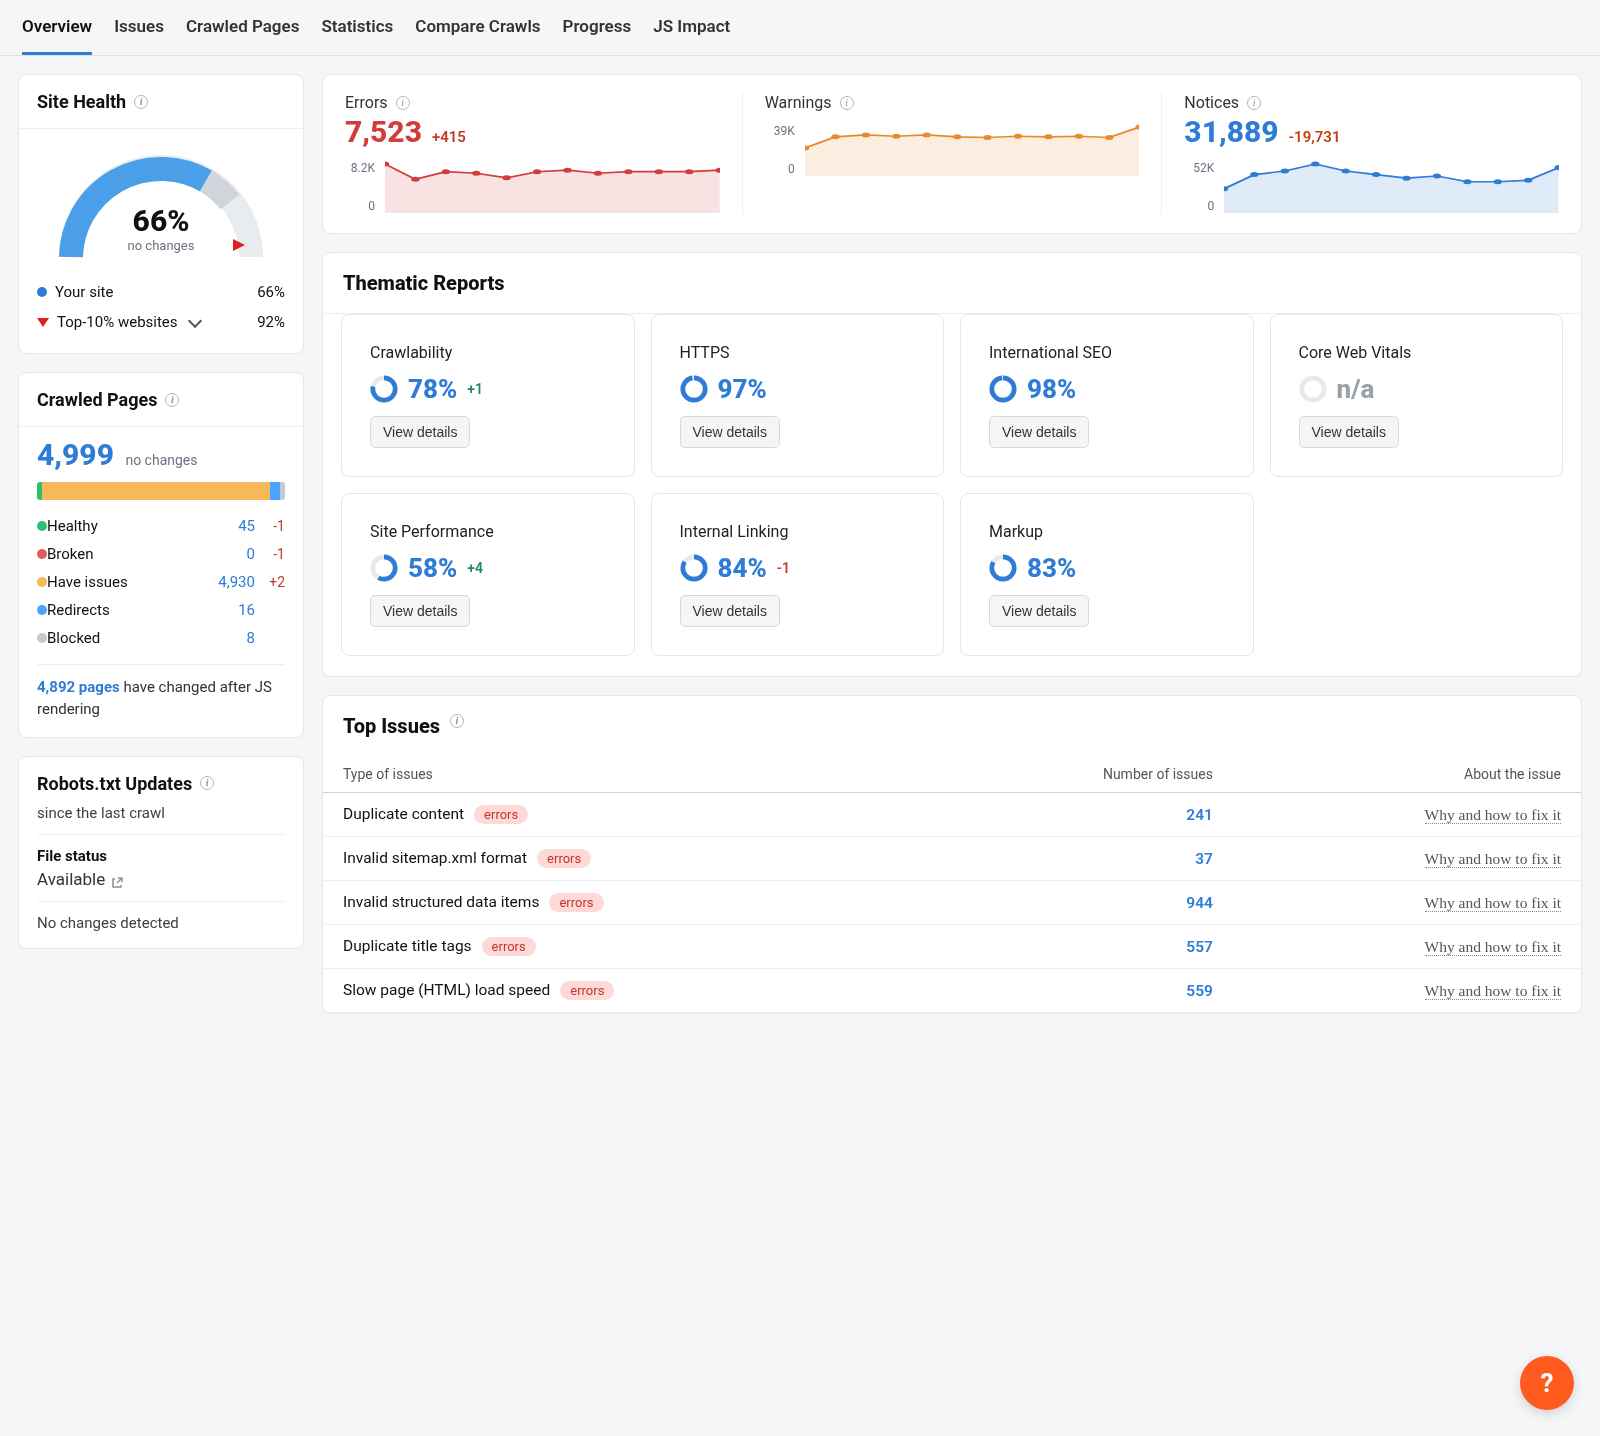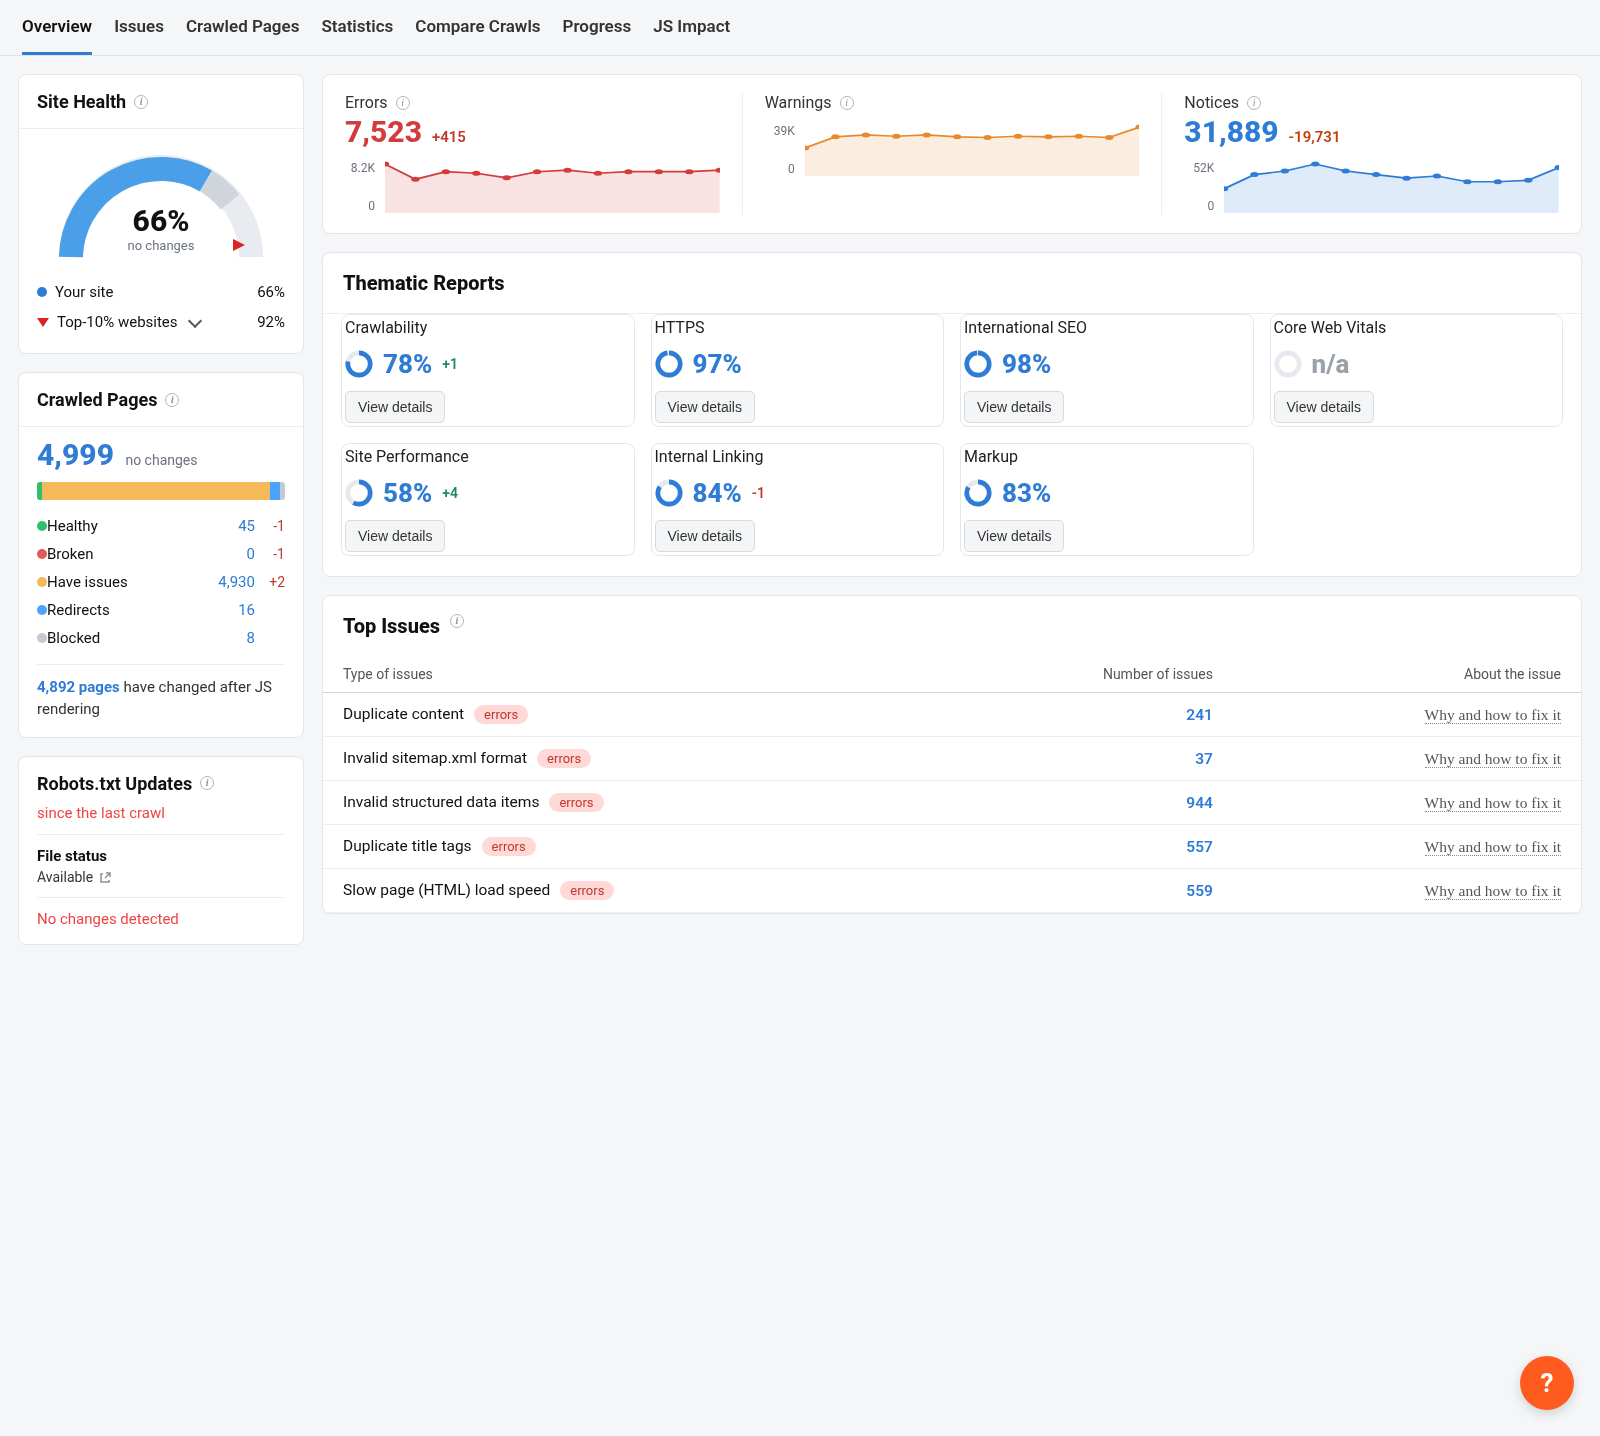--- a/index.html
+++ b/index.html
@@ -45,42 +45,42 @@
   .crow .name { flex:1; display:flex; align-items:center; }
   .crow .val { color:#2e7cd6; width:52px; text-align:right; }
   .crow .delta { width:30px; text-align:right; font-size:14px; }
   .delta-neg { color:#c0392b; }
   .delta-pos { color:#c0392b; }
   .hr-soft { height:1px; background:#eceff2; margin:12px 0; }
   .after-js { font-size:15px; color:#333; line-height:1.45; }
   .after-js .link { color:#2e7cd6; font-weight:700; }
 
   
-  .muted { color:#ef4444; font-size:15px; }
+  .muted { color:#404040; font-size:15px; }
   .file-status-label { font-weight:700; font-size:15px; margin-top:2px; }
-  .file-status-val { font-size:14px; color:#333; display:flex; align-items:center; gap:6px; margin-top:4px; }
+  .file-status-val { font-size:17px; color:#333; display:flex; align-items:center; gap:6px; margin-top:4px; }
   .ext-icon { width:12px; height:12px; display:inline-block; }
   .ext-icon svg { width:12px; height:12px; stroke:#8a9099; }
 
   
   .metrics3 { display:flex; }
   .metrics3 .mcol { flex:1; padding:18px 22px 20px; }
   .metrics3 .msep { width:1px; background:#eceff2; margin:18px 0; }
   .mhead { display:flex; align-items:center; gap:8px; font-size:16px; color:#333; }
   .mbig { font-size:30px; font-weight:800; margin-top:2px; display:flex; align-items:baseline; gap:10px; }
   .mdelta { font-size:15px; font-weight:600; }
   .spark-row { display:flex; align-items:center; gap:10px; margin-top:12px; }
   .spark-y { display:flex; flex-direction:column; justify-content:space-between; height:52px; font-size:12px; color:#6b7280; text-align:right; width:30px; }
   .spark { flex:1; height:52px; }
   .spark svg { width:100%; height:52px; display:block; }
 
   
   .panel-title { font-size:20px; font-weight:800; padding:18px 20px; }
   .theme-grid { display:grid; grid-template-columns:repeat(4,1fr); gap:16px; padding:0 18px 20px; }
-  .tcard { border:1px solid #e3e6ea; border-radius:8px; padding:3px; display:flex; flex-direction:column; gap:12px; }
+  .tcard { border:1px solid #e3e6ea; border-radius:8px; padding:28px; display:flex; flex-direction:column; gap:12px; }
   .tname { font-size:16px; color:#222; }
   .tval-row { display:flex; align-items:center; gap:10px; }
   .tring { width:28px; height:28px; }
   .tpct { font-size:26px; font-weight:800; color:#2e7cd6; }
   .tpct.na { color:#9aa1a9; }
   .tdelta { font-size:14px; font-weight:600; }
   .btn { align-self:flex-start; background:#f3f5f7; border:1px solid #d7dbe0; border-radius:5px; padding:7px 12px; font-size:14px; color:#333; cursor:pointer; }
 
   
   .tbl { width:100%; border-collapse:collapse; }

